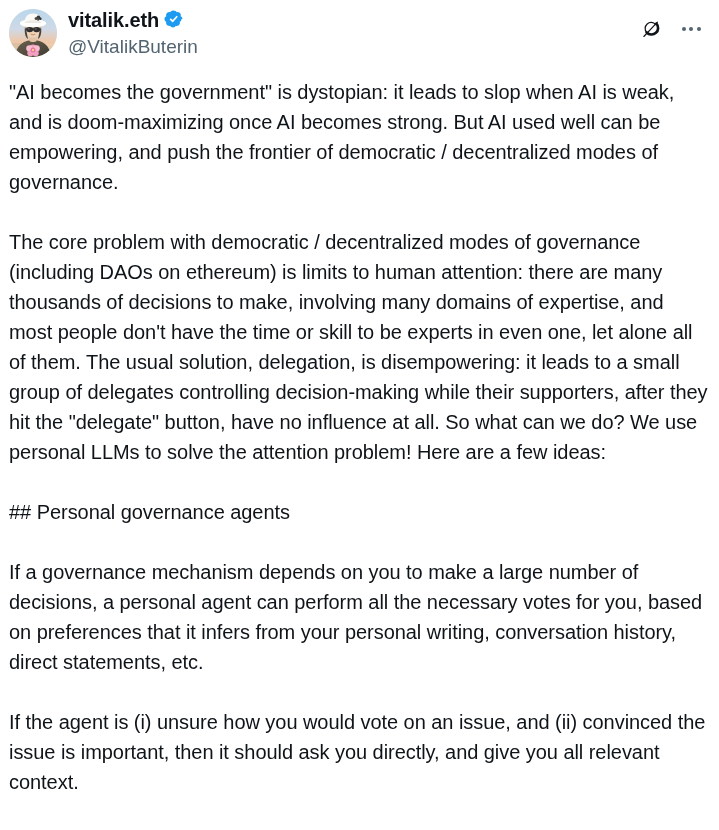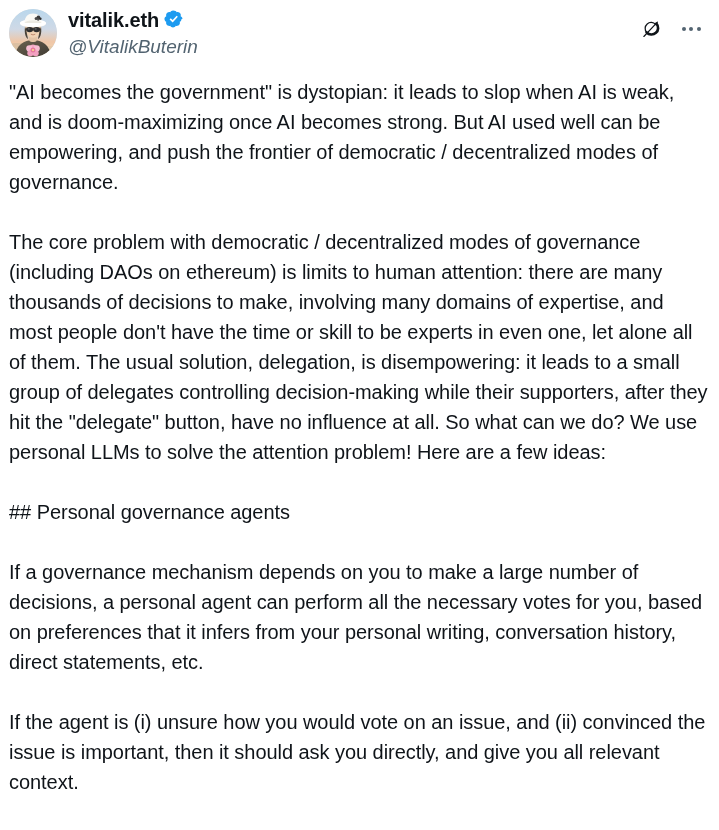--- a/index.html
+++ b/index.html
@@ -77,21 +77,20 @@
     flex: 0 0 auto;
     cursor: pointer;
   }
   .handle {
     font-size: 19px;
     color: #536471;
     line-height: 1.25;
     margin-top: 1px;
     white-space: nowrap;
     cursor: pointer;
-    font-style: italic;
   }
 
   .header-actions {
     flex: 0 0 auto;
     display: flex;
     align-items: center;
     gap: 14px;
     padding-top: 7px;
     padding-right: 6px;
   }

